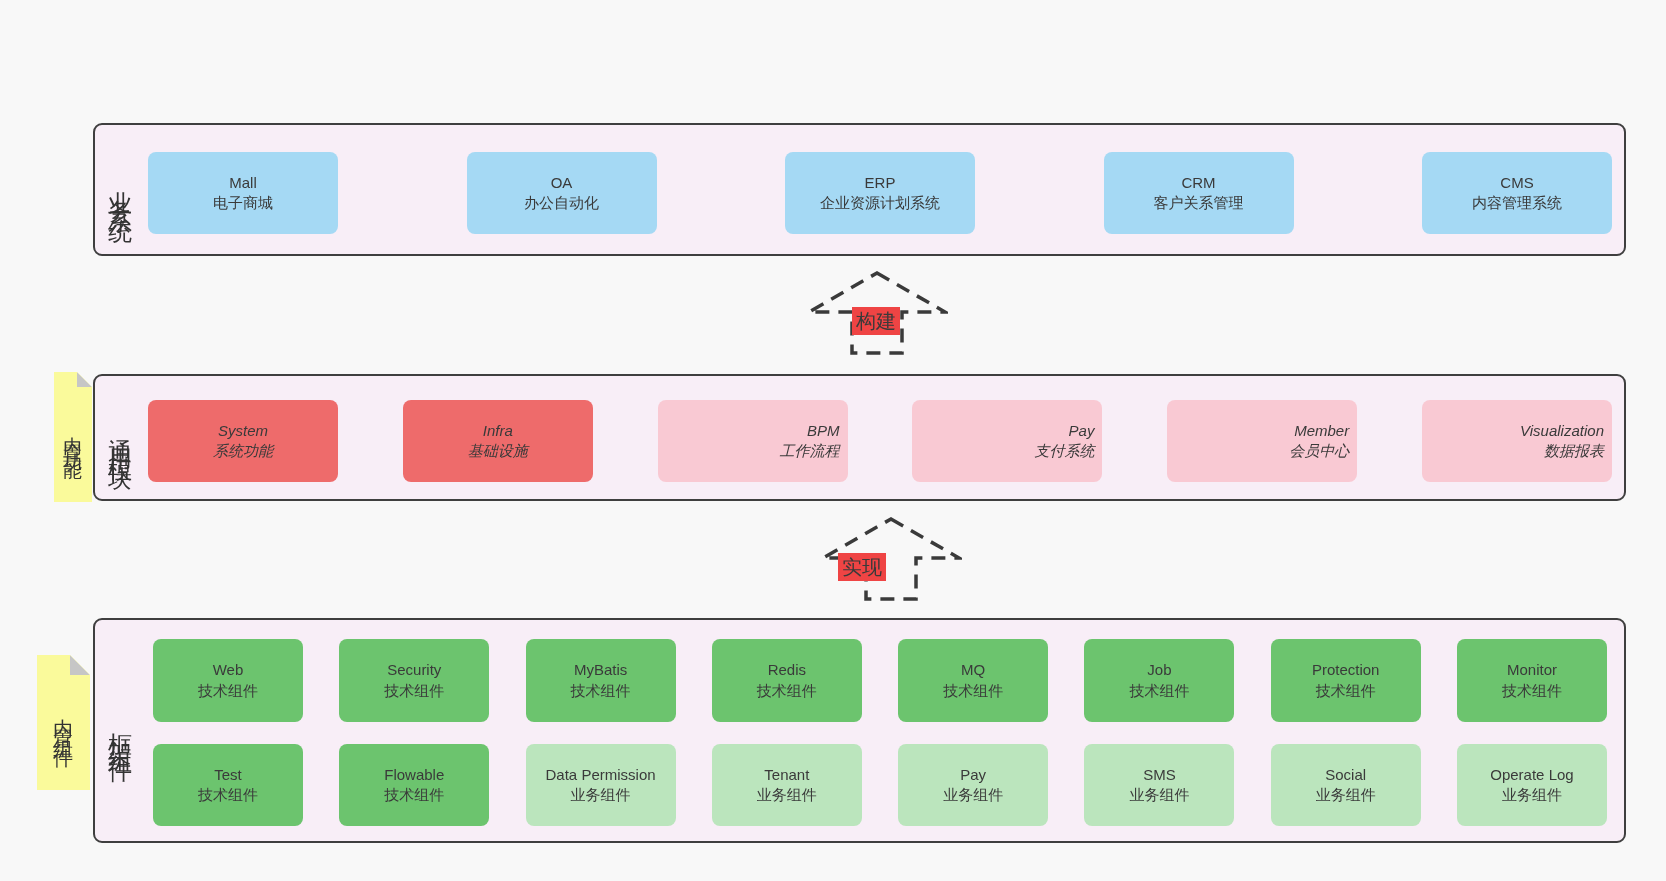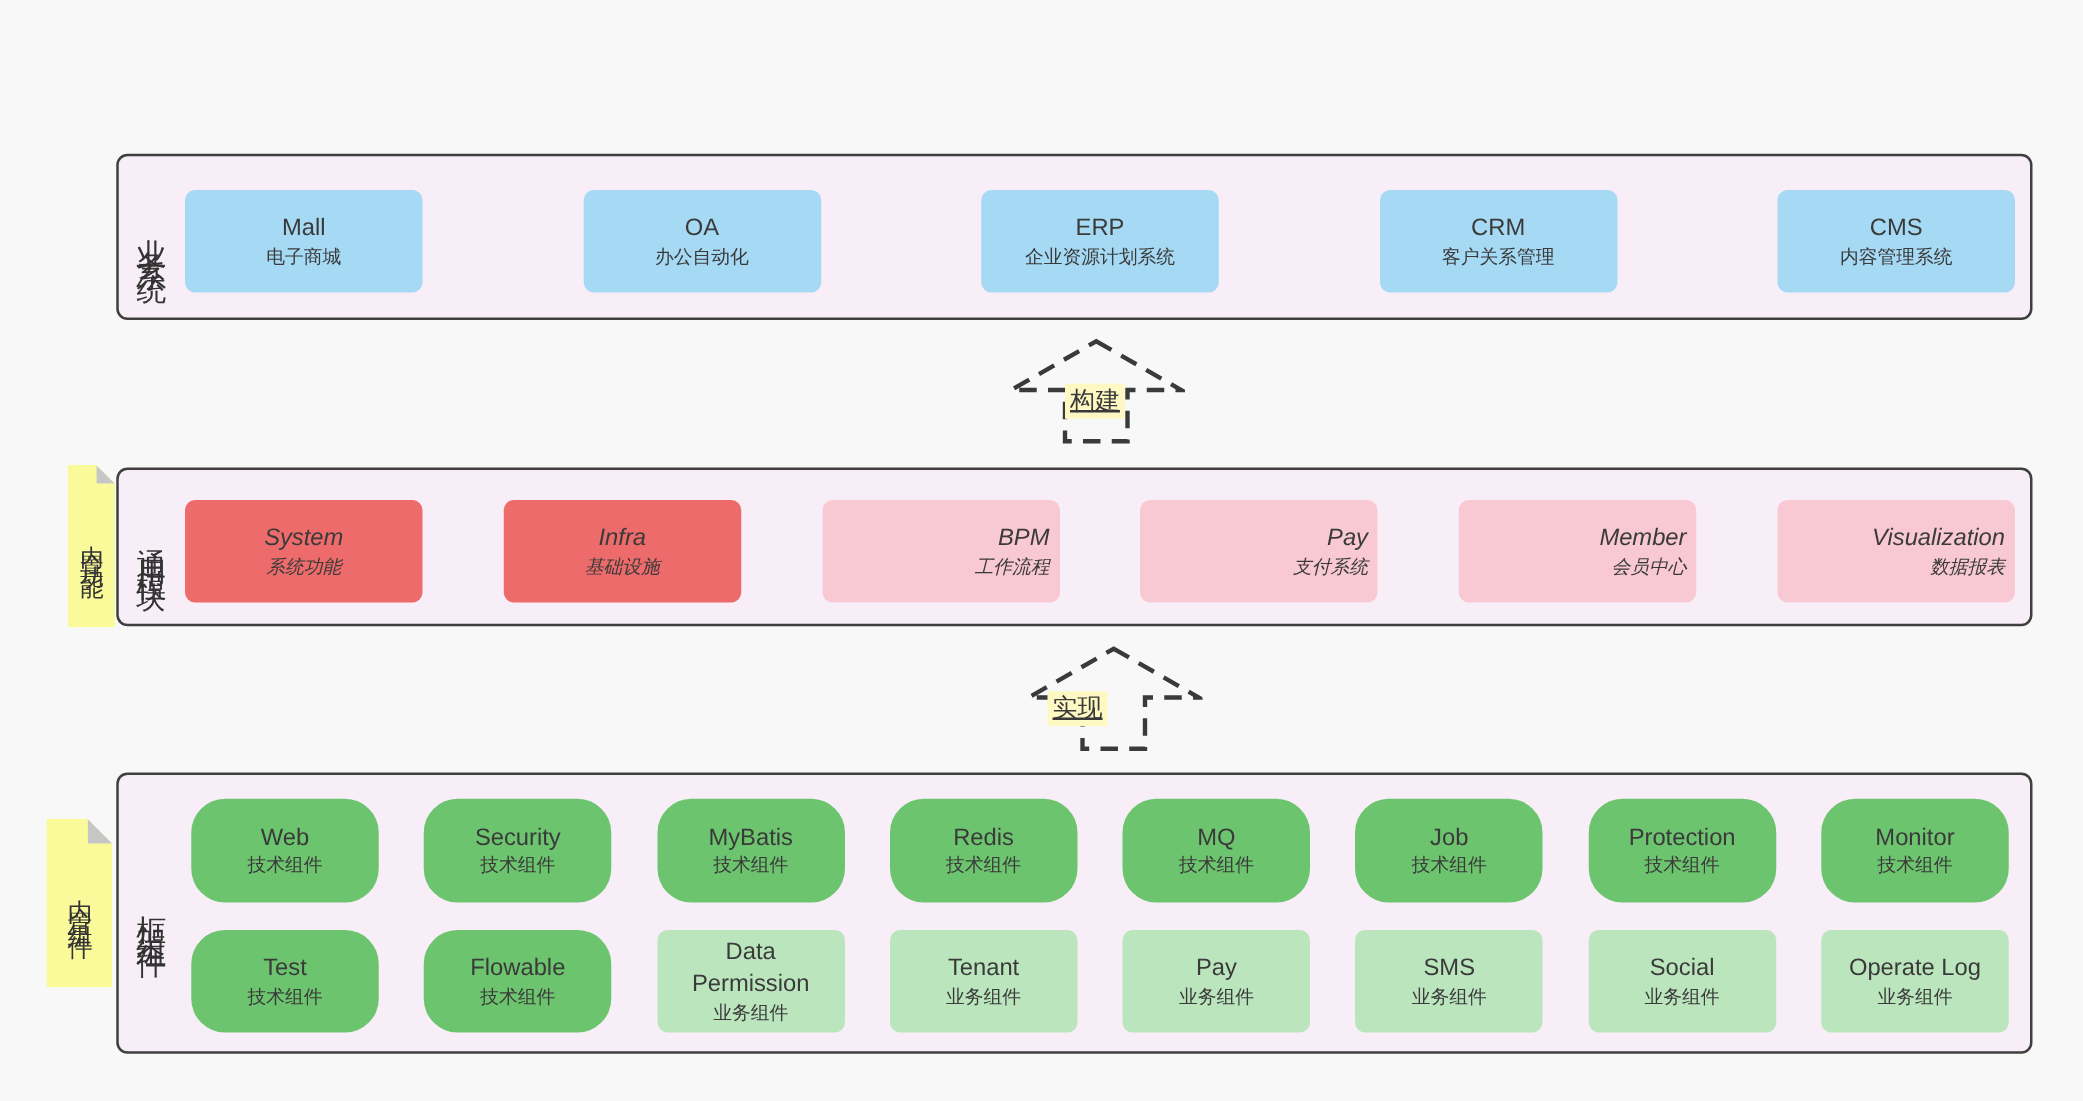--- a/index.html
+++ b/index.html
@@ -62,27 +62,27 @@
     display:flex;
     flex-direction:column;
     align-items:center;
     justify-content:center;
     text-align:center;
     box-sizing:border-box;
     padding:4px 8px;
   }
   .row-6 .box { width:190px; }
   .row-8 .box { width:150px; }
-  .box-name { font-size:19px; line-height:1.35; }
+  .box-name { font-size:15px; line-height:1.35; }
   .box-sub  { font-size:15px; line-height:1.35; }
 
   .blue       { background:#a5d9f4; }
   .red        { background:#ee6b6b; }
   .pink       { background:#f9c9d3;align-items:flex-end; }
-  .green      { background:#6cc46e;border-radius:27px; }
+  .green      { background:#6cc46e; }
   .lightgreen { background:#bbe5bd; }
 
   
   .note {
     position:absolute;
     background:#fafa9b;
     z-index:3;
   }
   .note .ntext {
     position:absolute; inset:0;
@@ -116,26 +116,25 @@
   #arrow-2 { left:820px; top:516px; }
   .arrow polygon {
     fill:none;
     stroke:#3a3a3a;
     stroke-width:3.5;
     stroke-dasharray:14 9;
   }
   .arrow-label {
     position:absolute;
     z-index:4;
-    background:#fef9c3;
+    background:#ef4444;
     font-size:20px;
     color:#3a3a3a;
     padding:3px 4px;
     line-height:1.1;
-    text-decoration:underline;
   }
   #arrow-label-1 { left:852px; top:307px; }
   #arrow-label-2 { left:838px; top:553px; }
 </style>
 </head>
 <body>
 
 <div class="stage">
 
   <section class="panel" id="panel-business">

